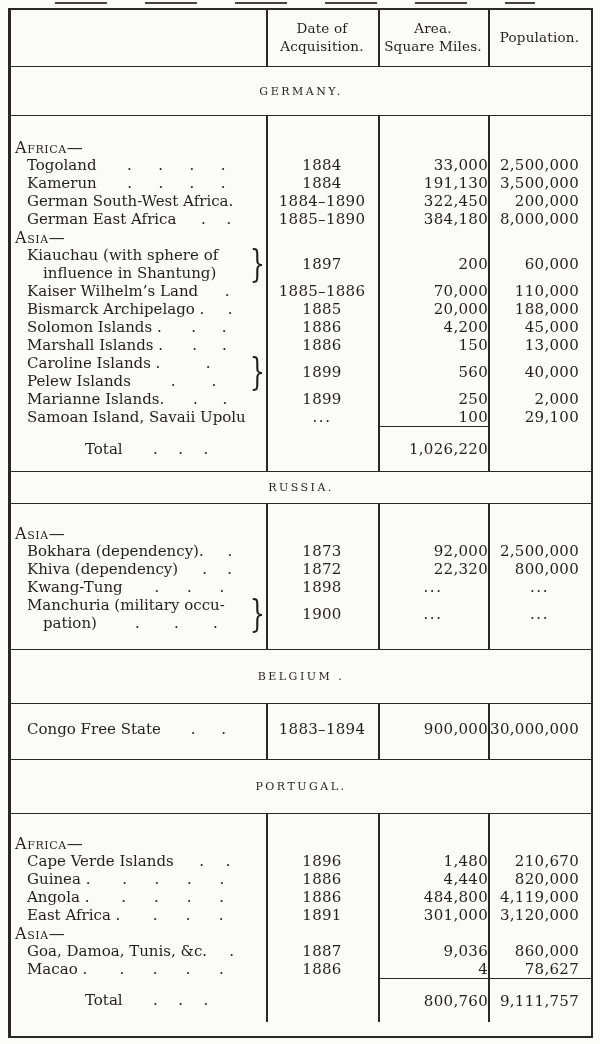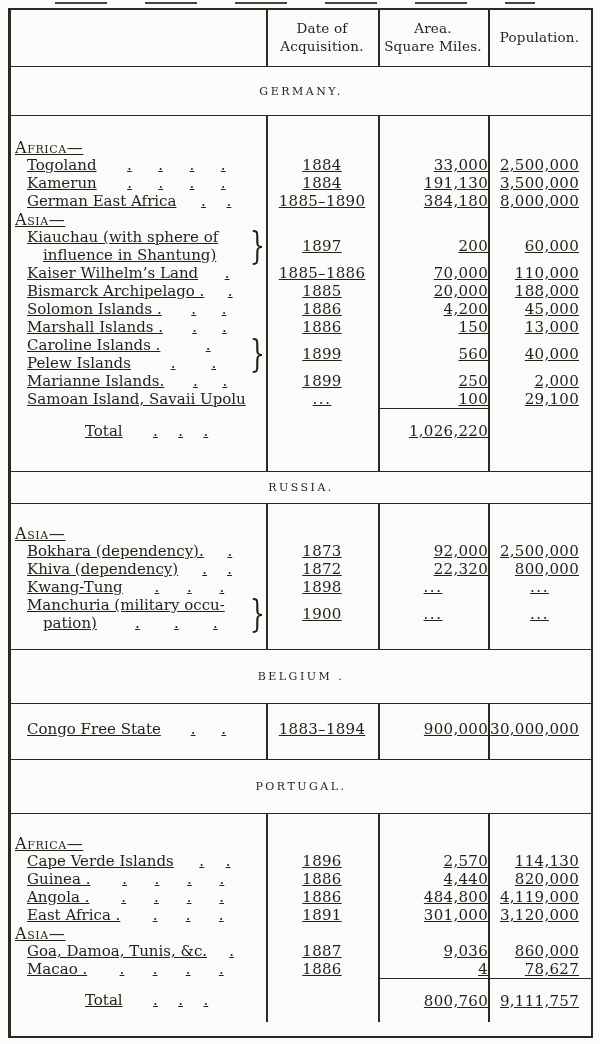--- a/index.html
+++ b/index.html
@@ -41,21 +41,21 @@
 
   
   .band{
     border-top:1.5px solid var(--line);
     border-bottom:1.5px solid var(--line);
     display:flex;align-items:center;justify-content:center;
   }
   .band-title{font-size:11px;letter-spacing:2.5px;}
 
   
-  .block{position:relative;text-decoration:underline;}
+  .block{position:relative;}
   .vline{position:absolute;top:0;bottom:0;width:1.5px;background:var(--line);}
   .v1{left:255px;} .v2{left:367px;} .v3{left:477px;}
 
   .band-0{height:50px;} .band-1{height:33px;} .band-2{height:55px;text-align:center;} .band-3{height:55px;}
   .block-0{height:355px;padding-top:22px;}
   .block-1{height:145px;padding-top:20px;}
   .block-2{height:55px; padding-top:16px;}
   .block-3{height:208px;padding-top:20px;}
 
   .row{min-height:18px;}
@@ -146,20 +146,30 @@
               </span>
             </div>
           </div>
           <div class="val date">1884</div>
           <div class="val area">191,130</div>
           <div class="val pop">3,500,000</div>
         </div>
         <div class="row grid">
           <div class="lbl">
             <div class="line">
+              <span class="txt">German South-West Africa.</span>
+            </div>
+          </div>
+          <div class="val date">1884–1890</div>
+          <div class="val area">322,450</div>
+          <div class="val pop">200,000</div>
+        </div>
+        <div class="row grid">
+          <div class="lbl">
+            <div class="line">
               <span class="txt">German East Africa</span>
               <span class="leader">
                 <span>.</span>
                 <span>.</span>
               </span>
             </div>
           </div>
           <div class="val date">1885–1890</div>
           <div class="val area">384,180</div>
           <div class="val pop">8,000,000</div>
@@ -413,22 +423,22 @@
           <div class="lbl">
             <div class="line">
               <span class="txt">Cape Verde Islands</span>
               <span class="leader">
                 <span>.</span>
                 <span>.</span>
               </span>
             </div>
           </div>
           <div class="val date">1896</div>
-          <div class="val area">2,570</div>
-          <div class="val pop">114,130</div>
+          <div class="val area">1,480</div>
+          <div class="val pop">210,670</div>
         </div>
         <div class="row grid">
           <div class="lbl">
             <div class="line">
               <span class="txt">Guinea .</span>
               <span class="leader">
                 <span>.</span>
                 <span>.</span>
                 <span>.</span>
                 <span>.</span>

